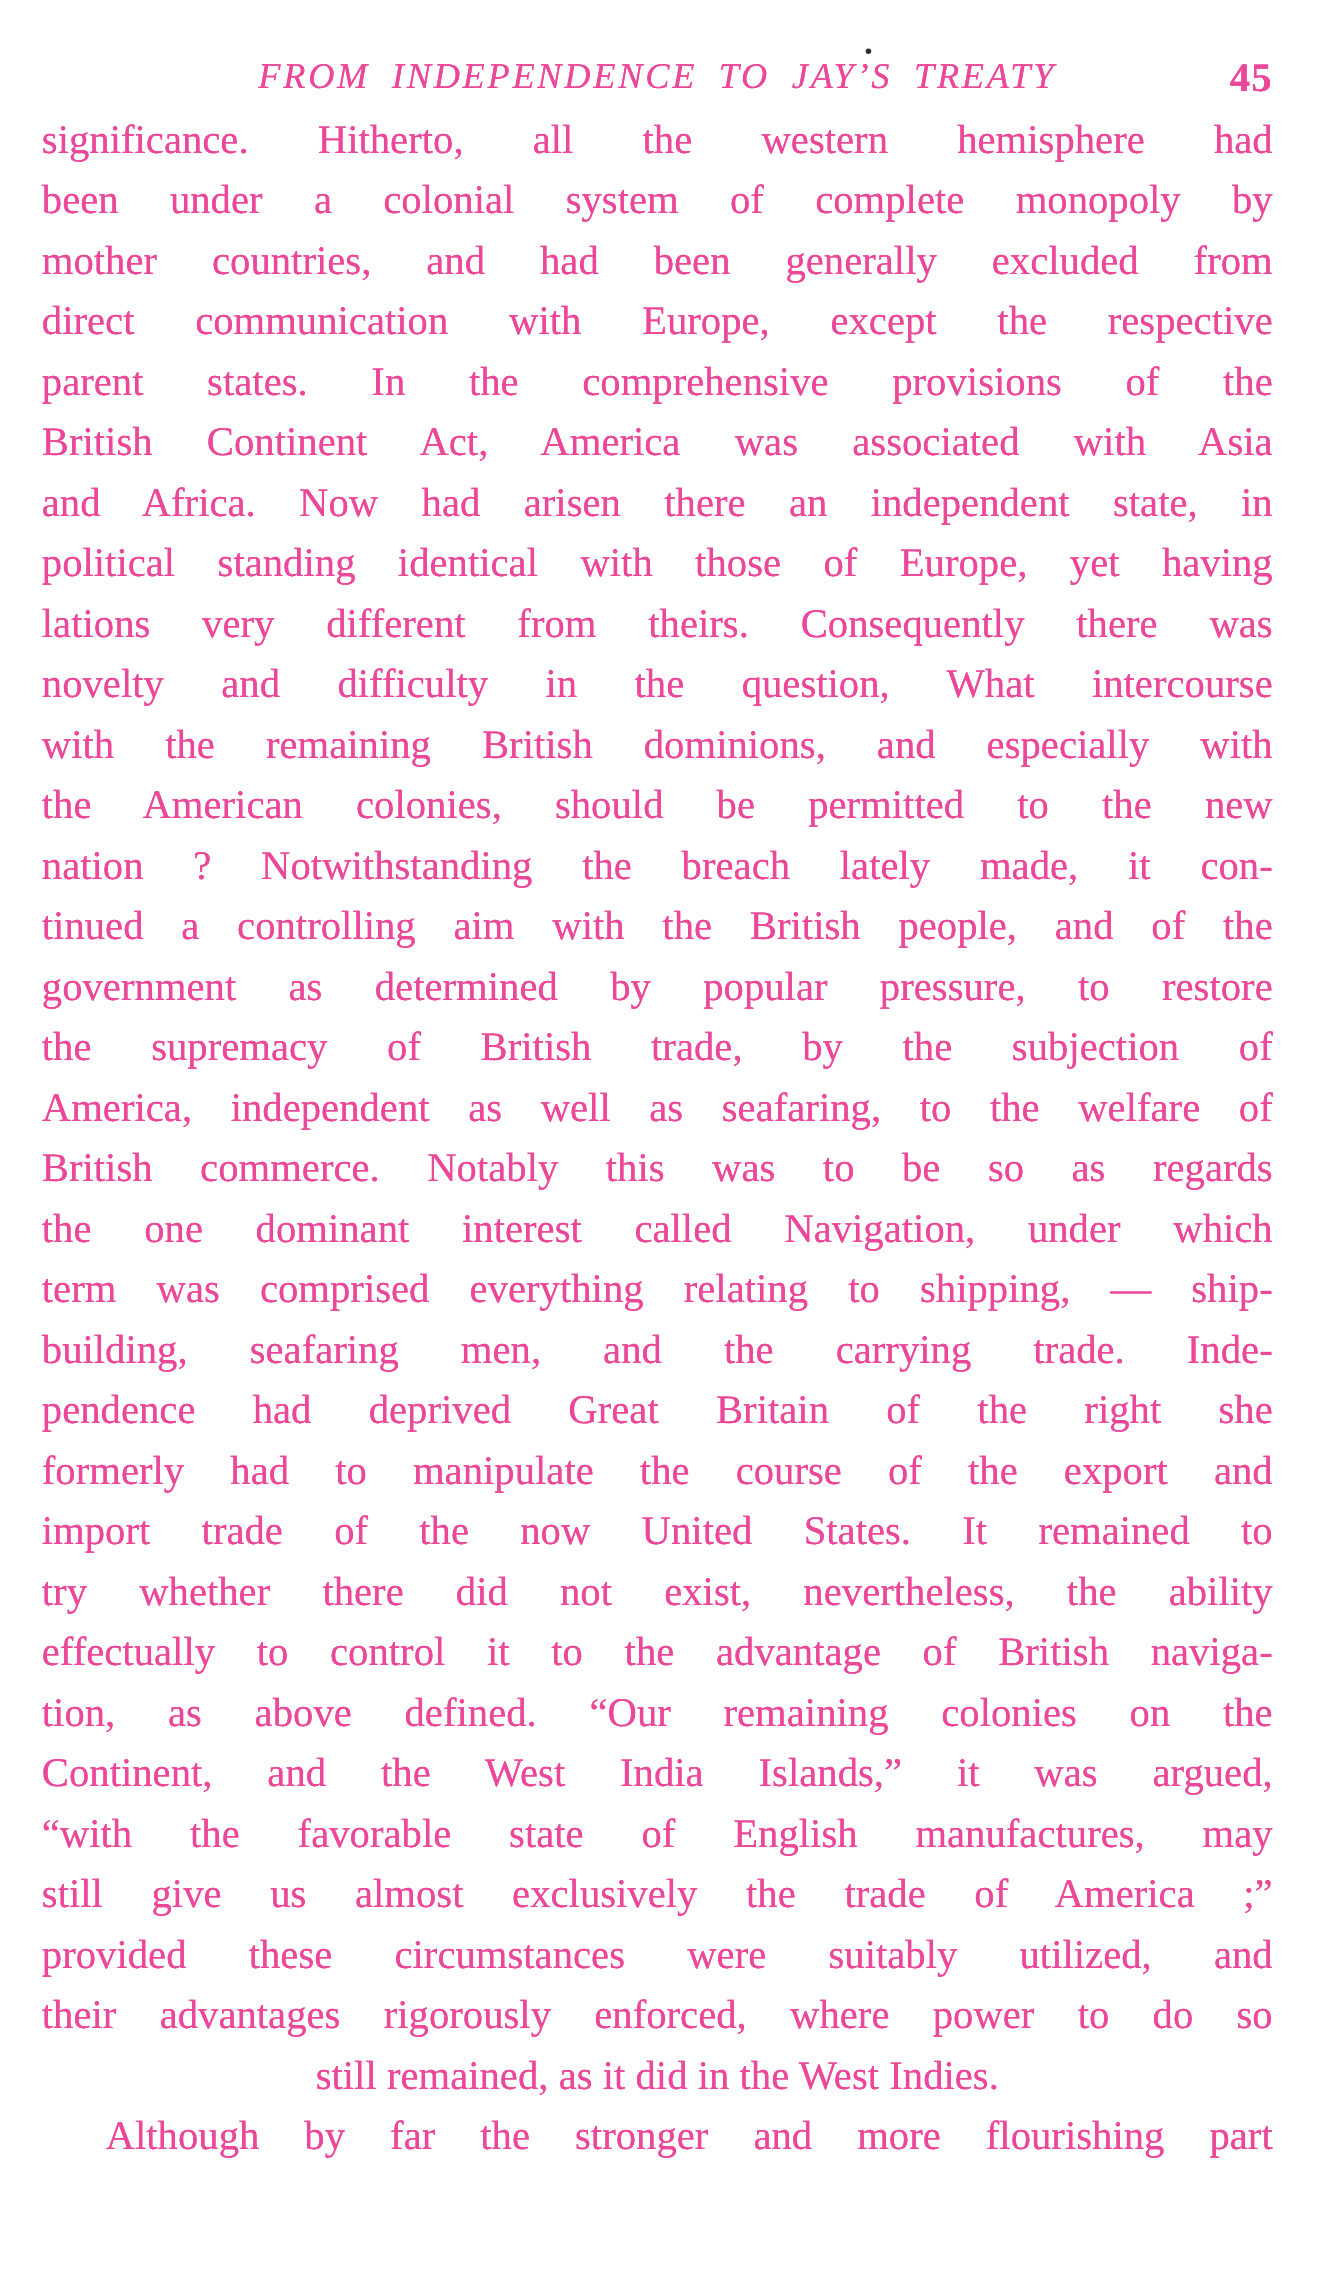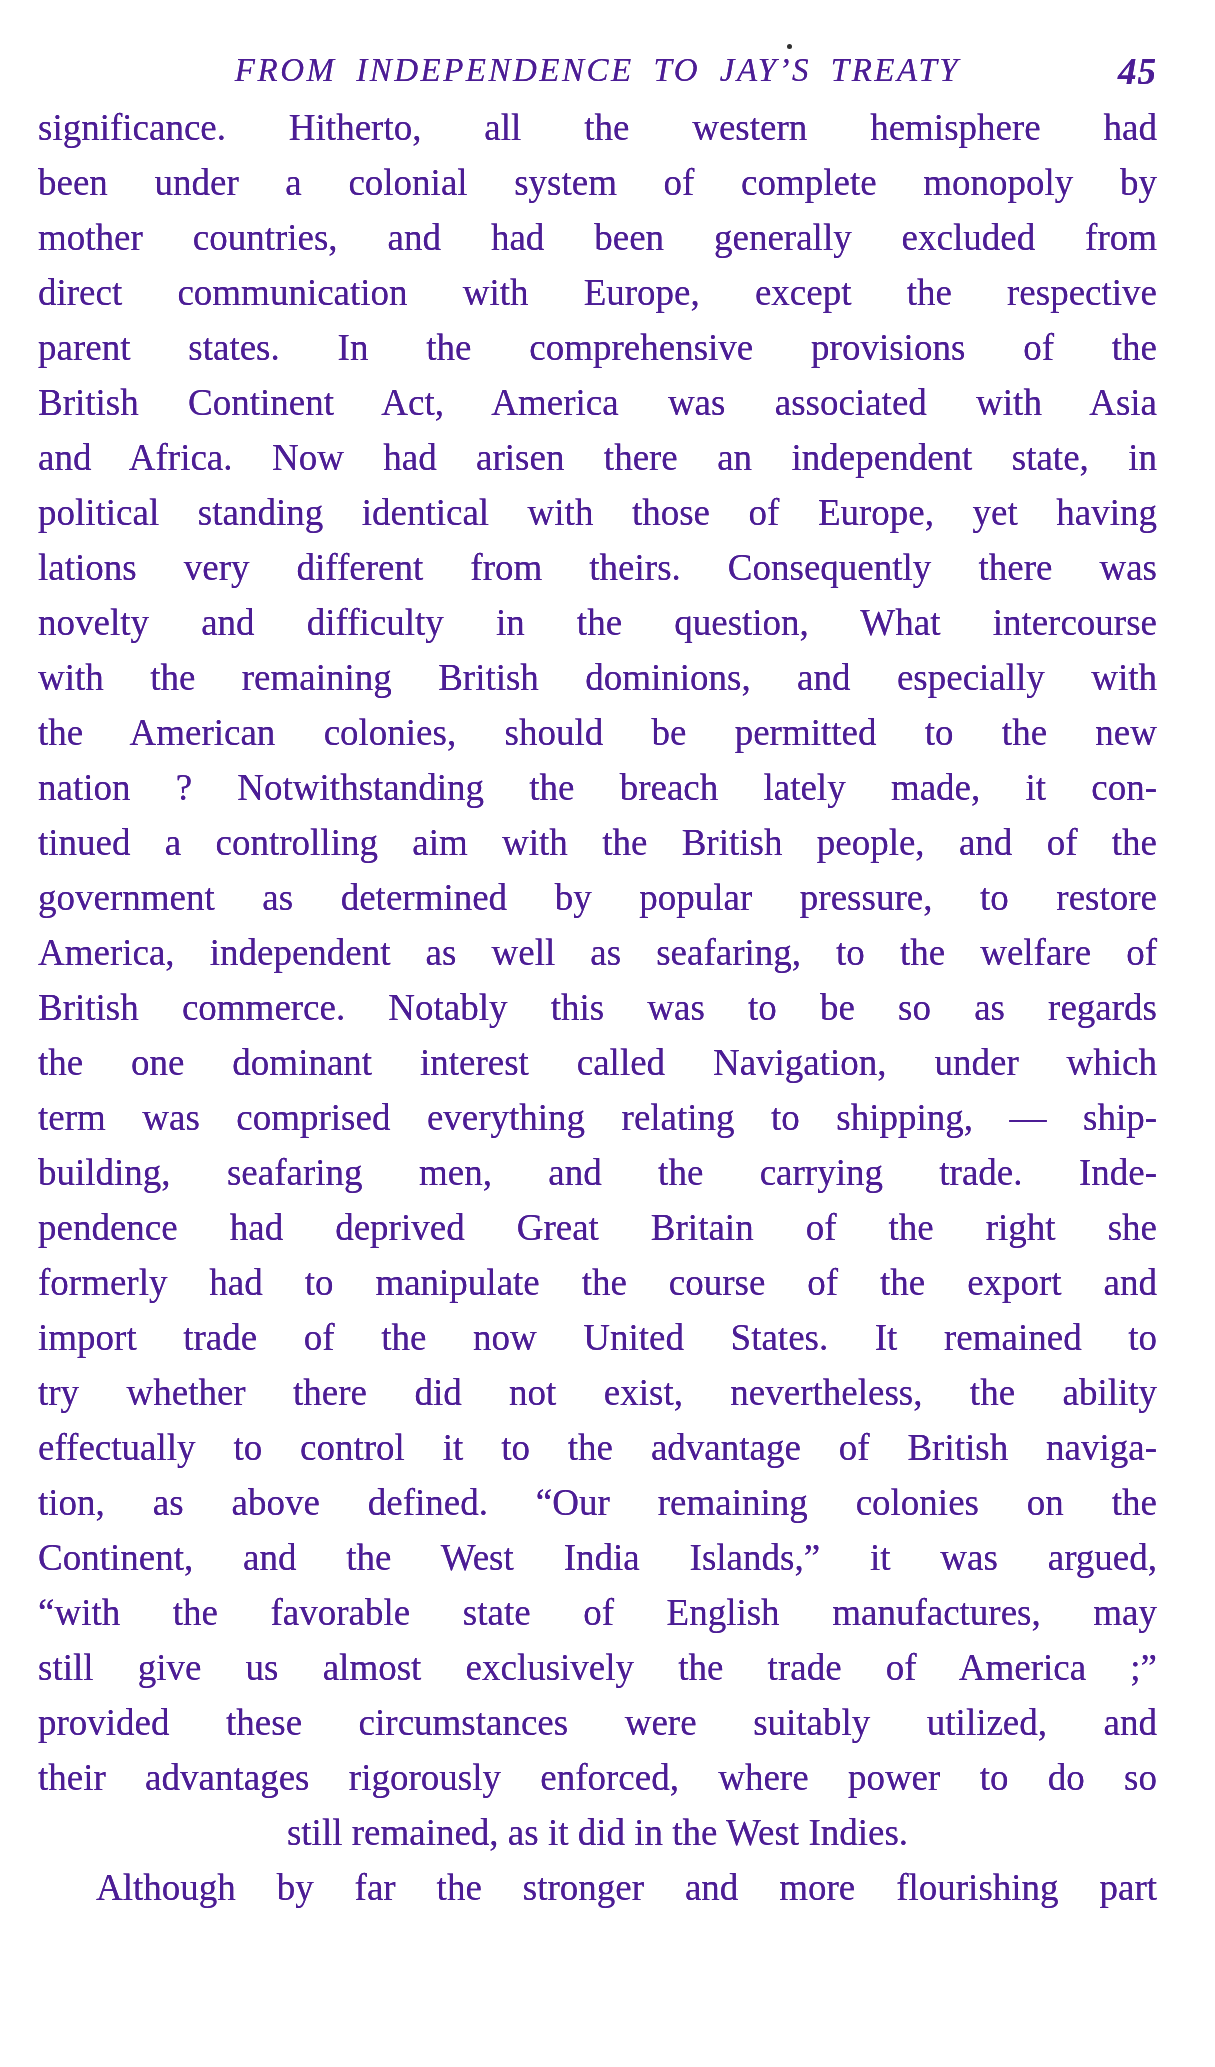--- a/index.html
+++ b/index.html
@@ -1,21 +1,21 @@
 <!DOCTYPE html>
 <html><head>
 <meta charset="utf-8">
 <style>
   html, body { margin: 0; padding: 0; background: #ffffff; }
   .page {
     position: relative;
     width: 1215px;
     height: 2067px;
     background: #ffffff;
-    color: #4c1d95;
+    color: #ec4899;
     font-family: "Liberation Serif", serif;
     overflow: hidden;
     text-shadow: 0 0 0.6px currentColor; 
   }
   .running-header {
     position: absolute;
     left: 38px;
     right: 58px;
     top: 52px;
     height: 46px;
@@ -28,21 +28,20 @@
     word-spacing: 9px;
     white-space: nowrap;
   }
   .running-header .pagenum {
     position: absolute;
     right: 0;
     top: -2px;
     font-size: 37px;
     font-weight: bold;
     letter-spacing: 1px;
-    font-style: italic;
   }
   .body-block {
     position: absolute;
     left: 38px;
     right: 58px;
     top: 100px;
   }
   .line {
     font-size: 37px;
     line-height: 55px;
@@ -87,20 +86,21 @@
     <div class="line">British Continent Act, America was associated with Asia</div>
     <div class="line">and Africa.  Now had arisen there an independent state, in</div>
     <div class="line">political standing identical with those of Europe, yet having</div>
     <div class="line">lations very different from theirs.  Consequently there was</div>
     <div class="line">novelty and difficulty in the question, What intercourse</div>
     <div class="line">with the remaining British dominions, and especially with</div>
     <div class="line">the American colonies, should be permitted to the new</div>
     <div class="line">nation ?  Notwithstanding the breach lately made, it con-</div>
     <div class="line">tinued a controlling aim with the British people, and of the</div>
     <div class="line">government as determined by popular pressure, to restore</div>
+    <div class="line">the supremacy of British trade, by the subjection of</div>
     <div class="line">America, independent as well as seafaring, to the welfare of</div>
     <div class="line">British commerce.  Notably this was to be so as regards</div>
     <div class="line">the one dominant interest called Navigation, under which</div>
     <div class="line">term was comprised everything relating to shipping, — ship-</div>
     <div class="line">building, seafaring men, and the carrying trade.  Inde-</div>
     <div class="line">pendence had deprived Great Britain of the right she</div>
     <div class="line">formerly had to manipulate the course of the export and</div>
     <div class="line">import trade of the now United States.  It remained to</div>
     <div class="line">try whether there did not exist, nevertheless, the ability</div>
     <div class="line">effectually to control it to the advantage of British naviga-</div>

